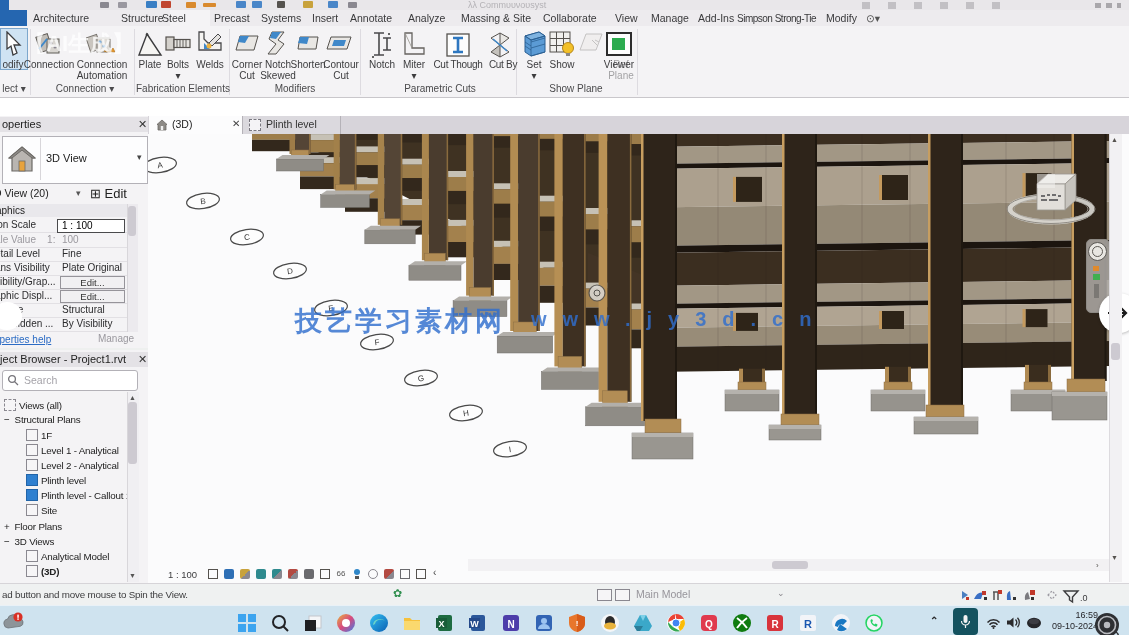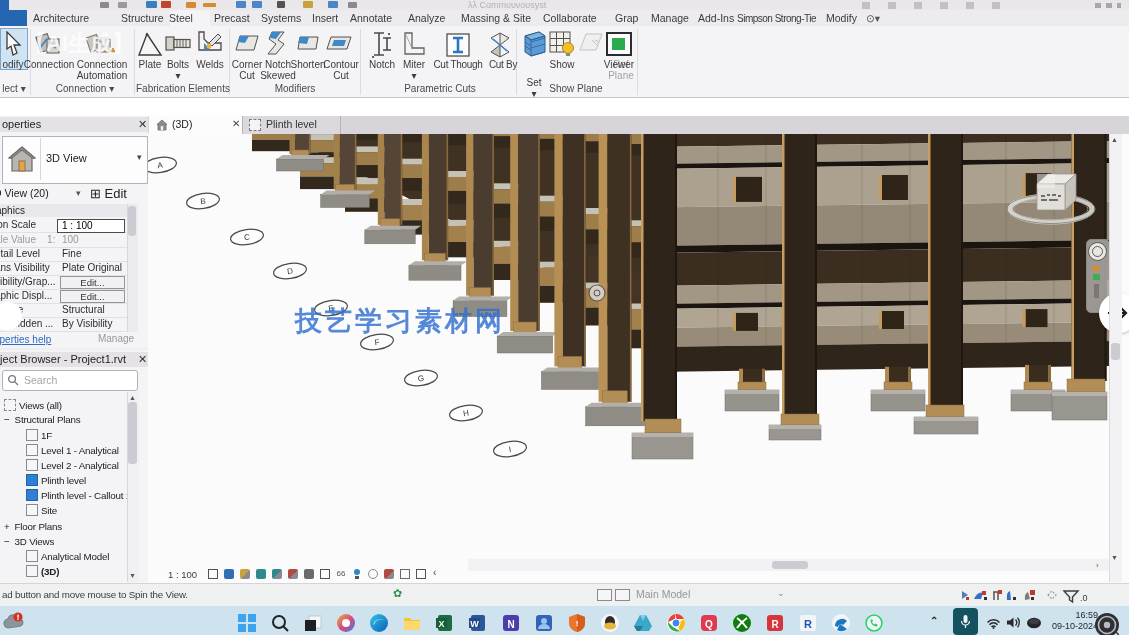--- a/index.html
+++ b/index.html
@@ -40,29 +40,29 @@
   <div class="a" style="left:468px;top:0;width:200px;height:10px;font-size:9px;color:#b4b2b6;">λλ Cοmmυυνоυѕyst</div>
   <div class="a" style="left:862px;top:2px;width:150px;height:7px;background:repeating-linear-gradient(90deg,#c2c0c4 0 8px,#e9e7ea 8px 26px)"></div>
   <div class="a" style="left:1095px;top:3px;width:26px;height:5px;background:repeating-linear-gradient(90deg,#a9a7ab 0 6px,#e9e7ea 6px 11px)"></div>
 </div>
 
 <div class="a" id="tabrow">
   <div class="a" style="left:0;top:0;width:27px;height:16px;background:#2566b0"></div>
   <div class="tab" style="left:33px">Architecture</div>
   <div class="tab" style="left:121px">Structure</div>
   <div class="a" style="left:170px;top:0;width:40px;height:16px;background:#f4f3f5"></div>
-  <div class="tab" style="left:169px">Steel</div>
+  <div class="tab" style="left:162px">Steel</div>
   <div class="tab" style="left:214px">Precast</div>
   <div class="tab" style="left:261px">Systems</div>
   <div class="tab" style="left:312px">Insert</div>
   <div class="tab" style="left:350px">Annotate</div>
   <div class="tab" style="left:408px">Analyze</div>
   <div class="tab" style="left:461px">Massing &amp; Site</div>
   <div class="tab" style="left:543px">Collaborate</div>
-  <div class="tab" style="left:615px">Grap</div>
+  <div class="tab" style="left:615px">View</div>
   <div class="tab" style="left:651px">Manage</div>
   <div class="tab" style="left:698px">Add-Ins</div>
   <div class="tab" style="left:737px;font-size:10px;letter-spacing:-0.5px">Simpson Strong-Tie</div>
   <div class="tab" style="left:826px">Modify</div>
   <div class="tab" style="left:866px;color:#555">⊙▾</div>
 </div>
 
 <div class="a" id="ribbon">
   <div class="psep" style="left:30px"></div>
   <div class="psep" style="left:134px"></div>
@@ -173,21 +173,21 @@
         <path d="M13 2 L4 7 L13 14 L22 21 L13 26" fill="none" stroke="#55524e"></path>
         <path d="M6 8 l14 12" stroke="#3f88c9" stroke-width="1.6"></path>
       </svg>
   <div class="lbl" style="left:487px;top:33px;width:32px;letter-spacing:-0.3px">Cut By</div>
 
   <svg class="a" style="left:521px;top:4px" width="26" height="28" viewBox="0 0 26 28">
         <polygon points="4,6 18,2 24,6 24,22 10,26 4,22" fill="#5b9bd5" stroke="#2b5f92"></polygon>
         <polygon points="4,6 18,2 24,6 10,10" fill="#7fb3e0" stroke="#2b5f92"></polygon>
         <path d="M10 10 v16 M4 6 l6 4 M24 6 l-14 4 M4 12 l6 4 m0 -4 l14 -4 m-14 10 l14 -4 M10 20 l-6 -4 m6 10 l14 -4" stroke="#2b5f92" stroke-width="0.8" fill="none"></path>
       </svg>
-  <div class="lbl" style="left:520px;top:51px;width:28px">Set<br>▾</div>
+  <div class="lbl" style="left:520px;top:33px;width:28px">Set<br>▾</div>
 
   <svg class="a" style="left:548px;top:4px" width="28" height="28" viewBox="0 0 28 28">
         <rect x="2" y="2" width="20" height="20" fill="#f1f0ee" stroke="#55524e"></rect>
         <path d="M8.5 2 v20 M15.5 2 v20 M2 8.5 h20 M2 15.5 h20" stroke="#55524e" stroke-width="1"></path>
         <circle cx="20" cy="18" r="5.5" fill="#f2c028" stroke="#b8881a"></circle>
         <rect x="18" y="23" width="4" height="3" fill="#8a8784"></rect>
       </svg>
   <div class="lbl" style="left:546px;top:33px;width:32px">Show</div>
 
   <svg class="a" style="left:578px;top:6px;opacity:.45" width="26" height="24" viewBox="0 0 26 24">
@@ -537,20 +537,21 @@
 <polygon points="889,50 900,40 928,40 917,50" fill="#eceae6" stroke="#9a968f" stroke-width="0.8"></polygon>
 <polygon points="917,50 928,40 928,66 917,76" fill="#c6c3bd" stroke="#9a968f" stroke-width="0.8"></polygon>
 <rect x="889" y="50" width="28" height="26" fill="#e2dfda" stroke="#9a968f" stroke-width="0.8"></rect>
 <rect x="889" y="40" width="18" height="14" fill="#f2f1ee" opacity="0.55"></rect>
 <path d="M893 62 h4 M899 61 h3 M904 61 h4 M910 62 h3 M893 66 h6 M901 66 h9" stroke="#4a4a4c" stroke-width="1.6" fill="none"></path>
 <circle cx="449" cy="159" r="8" fill="#d8d5d0" stroke="#55524e" stroke-width="1.2" opacity="0.9"></circle>
       <circle cx="449" cy="159" r="3" fill="none" stroke="#55524e" stroke-width="1"></circle>
 </svg>
 
 <div class="wm" style="left:147px;top:169px;font-size:27px;letter-spacing:3px">技艺学习素材网</div>
+<div class="wm" style="left:383px;top:174px;font-size:20px;letter-spacing:16px">www.jy3d.cn</div>
 
 <div class="a" style="left:938px;top:105px;width:22px;height:72px;background:rgba(175,172,168,0.85);border-radius:5px;border:1px solid #8d8a85"></div>
 <div class="a" style="left:940px;top:108px;width:17px;height:17px;border-radius:50%;background:#e8e6e2;border:1.5px solid #5c5955"></div>
 <div class="a" style="left:944px;top:112px;width:9px;height:9px;border-radius:50%;border:1.5px solid #5c5955"></div>
 <div class="a" style="left:945px;top:132px;width:6px;height:5px;background:#e08a2c"></div>
 <div class="a" style="left:945px;top:140px;width:7px;height:6px;background:#3faf4e"></div>
 <div class="a" style="left:946px;top:150px;width:5px;height:14px;background:#7b7874"></div>
 
 <div class="a" style="left:951px;top:159px;width:40px;height:40px;border-radius:50%;background:#fff;box-shadow:0 1px 3px rgba(0,0,0,0.25)"></div>
 <svg class="a" style="left:958px;top:169px" width="24" height="20" viewBox="0 0 24 20">

